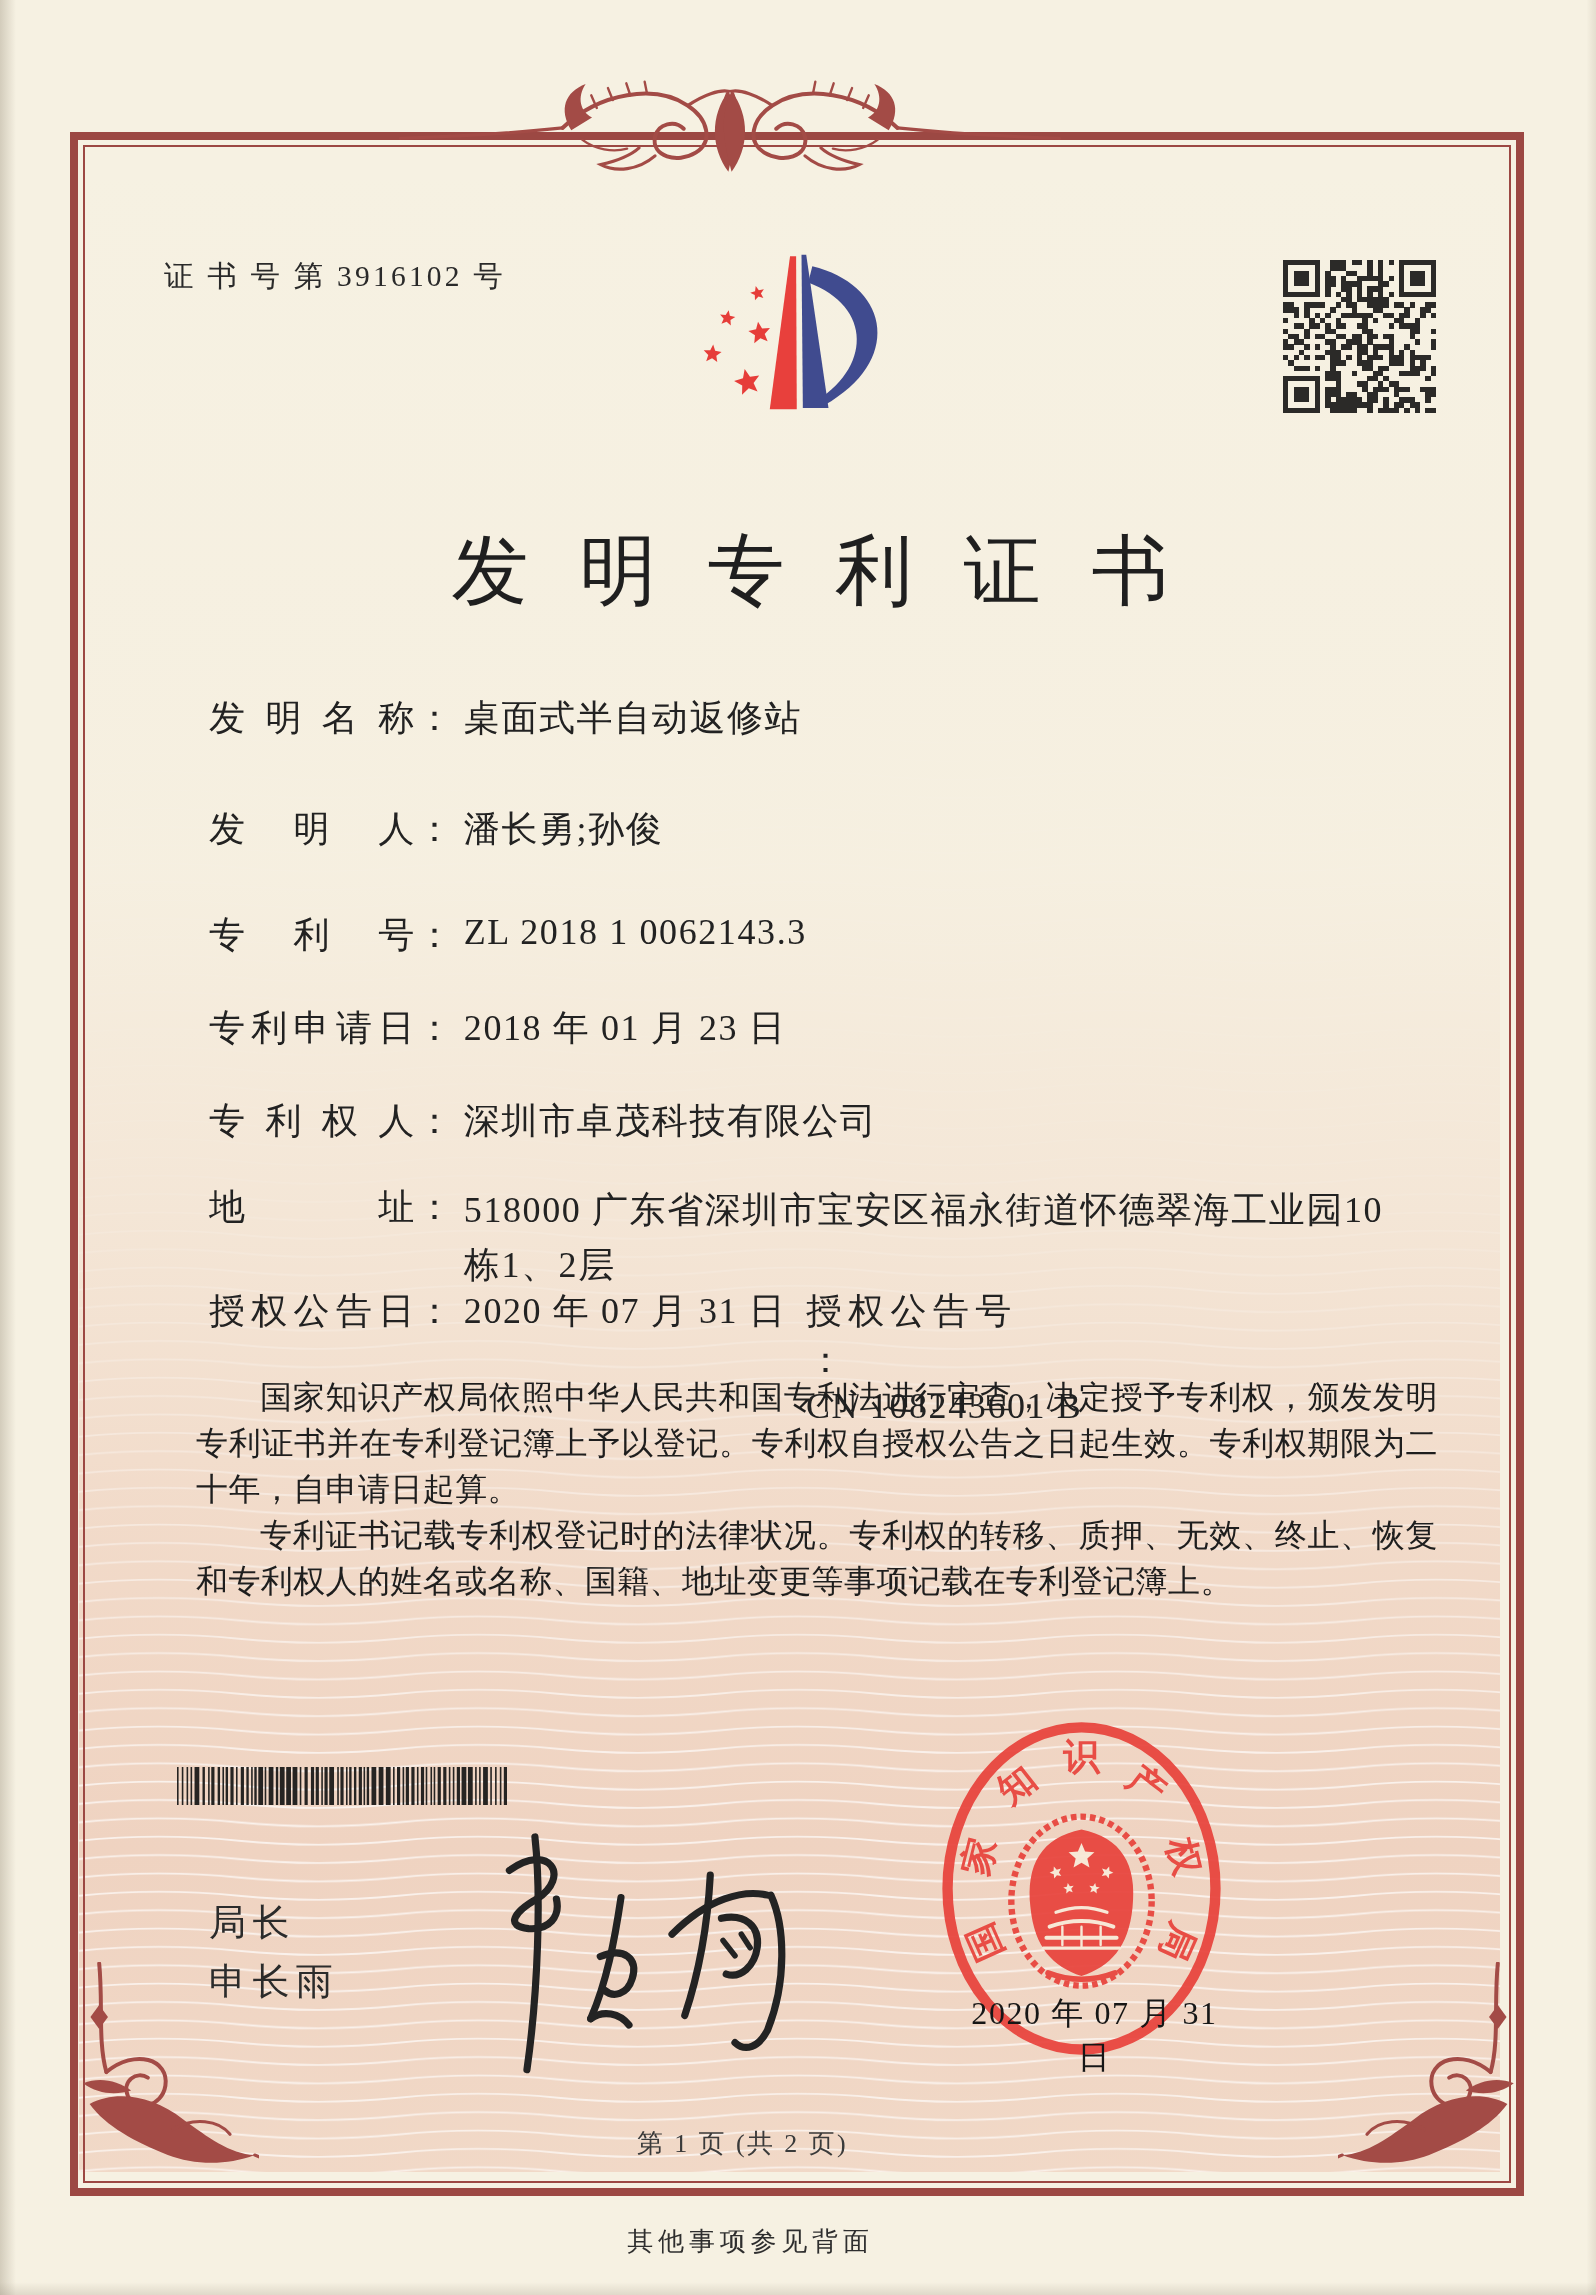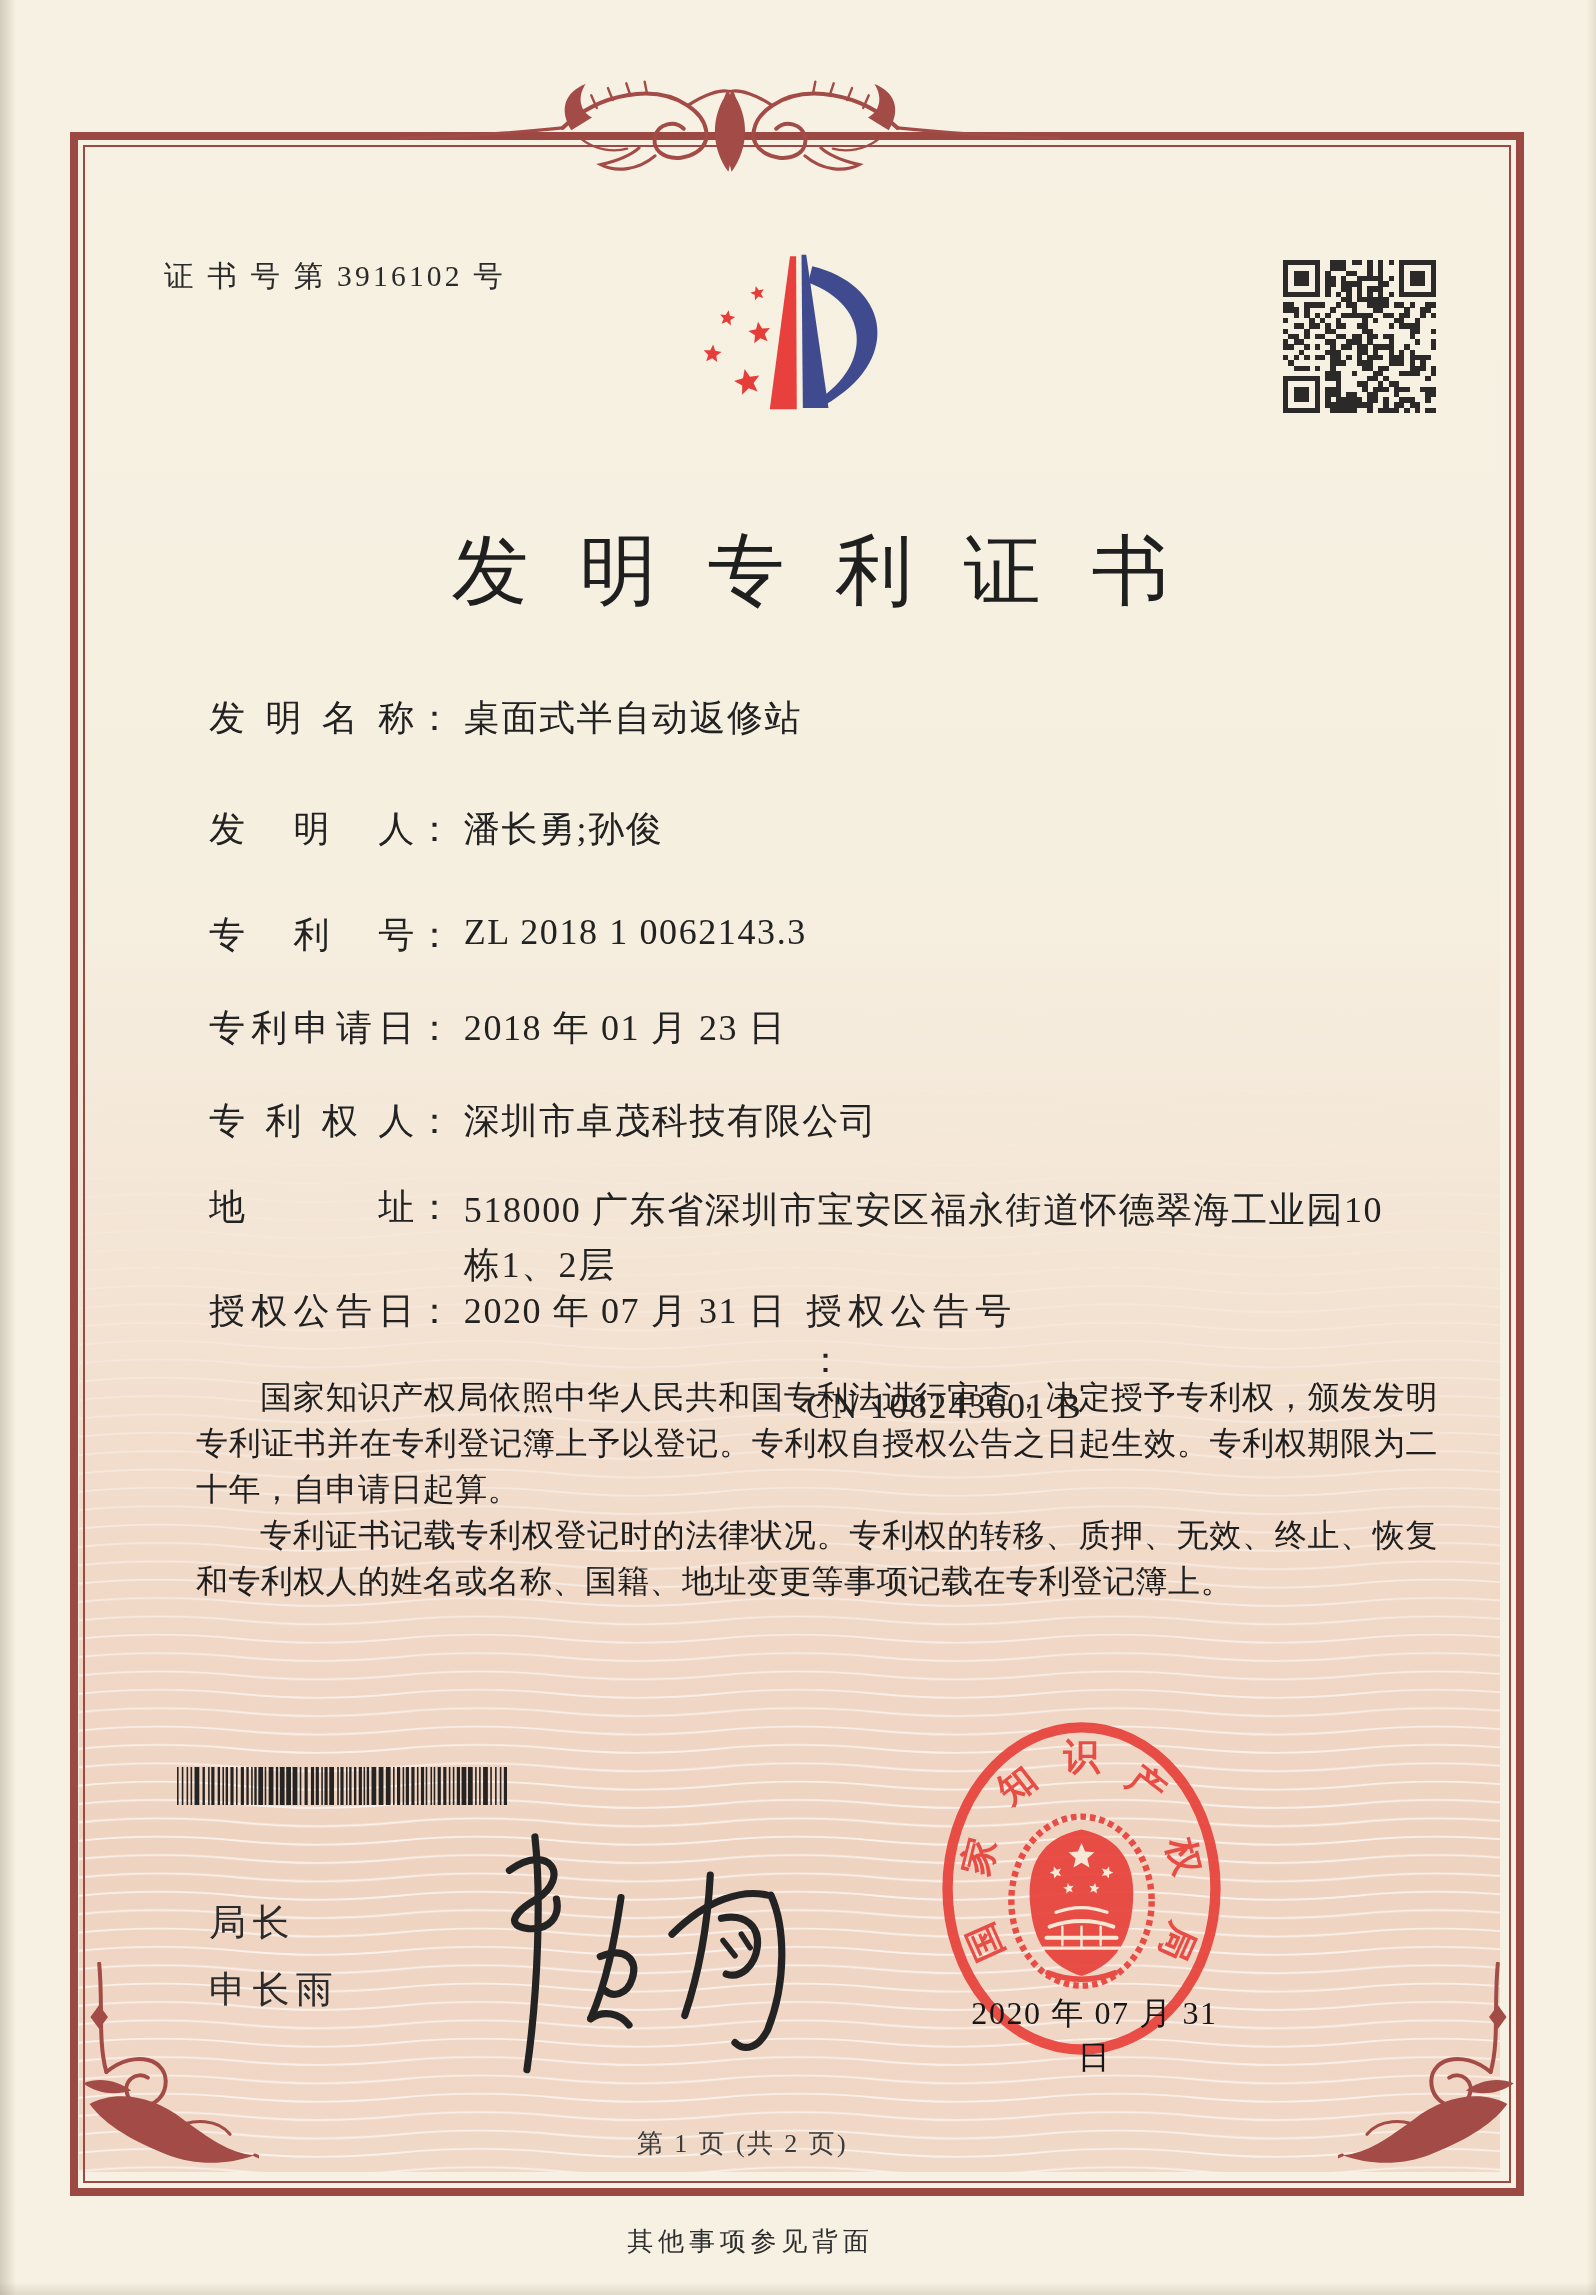--- a/index.html
+++ b/index.html
@@ -27,21 +27,21 @@
   .fvalue{letter-spacing:1.6px;}
   #row-name{top:694px;} #row-inventor{top:805px;} #row-patno{top:911px;}
   #row-appdate{top:1004px;} #row-owner{top:1097px;}
   #row-address{top:1183px;} #row-address .fvalue{width:926px;line-height:1.52;}
   #row-grant{top:1287px;left:209px;width:1197px;}
   #grant-no-pair{position:absolute;left:597px;top:0;display:flex;flex-direction:column;}
   .para{position:absolute;left:196px;width:1242px;font-size:32px;line-height:46px;letter-spacing:0.4px;text-align:justify;text-indent:2em;color:#1e1e1e;z-index:4;}
   #para-1{top:1374px;} #para-2{top:1512px;}
   #barcode{left:177px;top:1767px;width:330px;height:38px;z-index:4;}
   #sig-title{left:209px;top:1898px;font-size:37px;letter-spacing:6.4px;color:#2b2b2b;z-index:4;}
-  #sig-name{left:209px;top:1957px;font-size:37px;letter-spacing:6.4px;color:#2b2b2b;z-index:4;margin-top:8px;}
+  #sig-name{left:209px;top:1957px;font-size:37px;letter-spacing:6.4px;color:#2b2b2b;z-index:4;}
   #signature{left:471px;top:1821px;width:351px;height:271px;z-index:4;}
   #seal{left:930px;top:1716px;width:303px;height:348px;z-index:5;}
   .seal-char{font-size:46px;font-weight:700;fill:#e8433c;text-anchor:middle;font-family:"Liberation Serif","DejaVu Serif",serif;}
   #seal-date{left:963px;top:1992px;width:263px;text-align:center;font-size:32px;letter-spacing:1.6px;color:#161616;z-index:6;}
   #page-info{left:0;top:2126px;width:1485px;text-align:center;font-size:26px;letter-spacing:2.4px;color:#3a3a3a;z-index:4;}
   #back-note{left:0;top:2224px;width:1501px;text-align:center;font-size:26px;letter-spacing:4.8px;color:#2e2e2e;z-index:4;}
   .orn{z-index:3;pointer-events:none;}
   #orn-top{left:399px;top:44px;width:662px;height:136px;}
   #orn-bl{left:75px;top:1962px;width:184px;height:209px;}
   #orn-br{left:1338px;top:1962px;width:184px;height:209px;}

